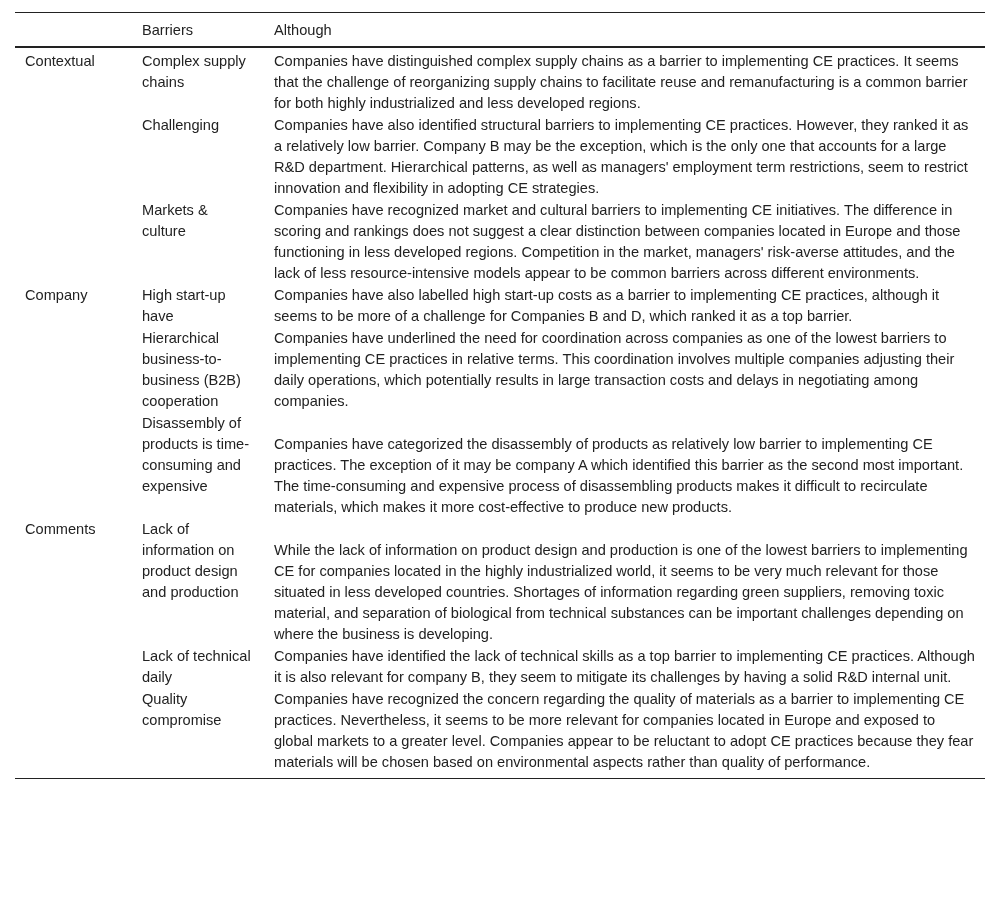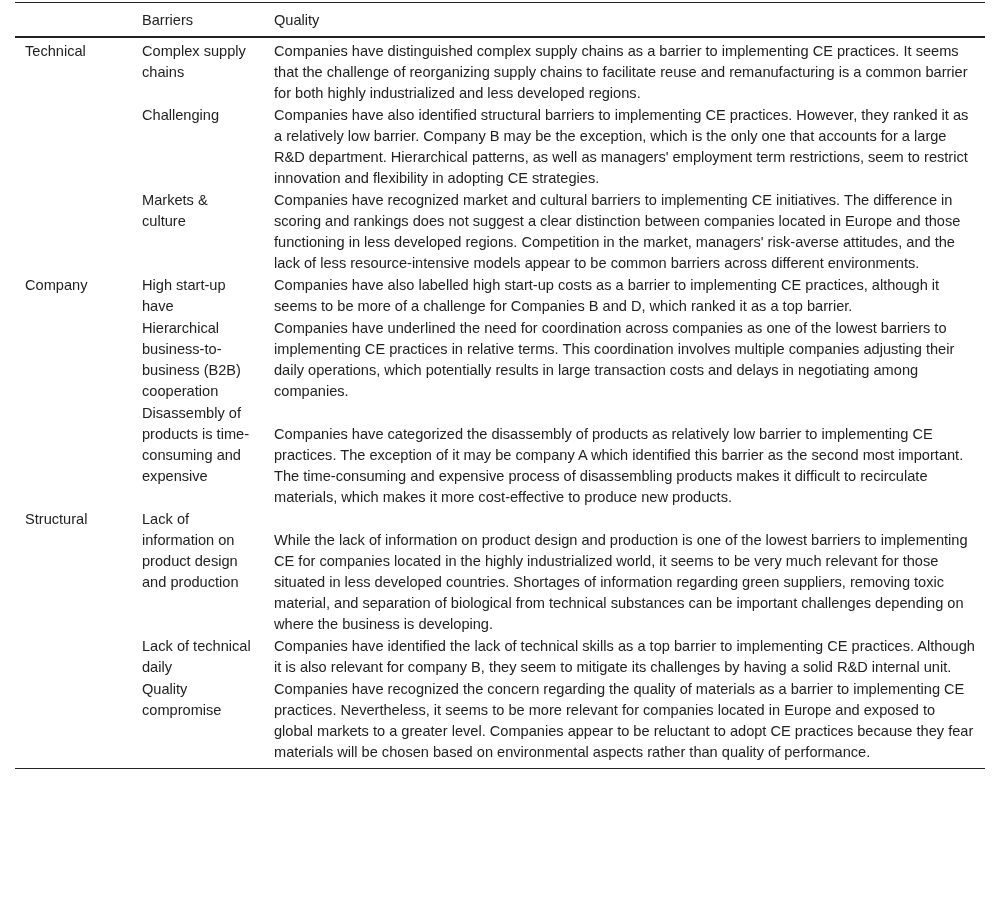--- a/index.html
+++ b/index.html
@@ -11,21 +11,21 @@
       width: 1000px;
       height: 907px;
       position: relative;
       font-family: "Liberation Sans", sans-serif;
       font-size: 14.6px;
       color: #222222;
     }
     table.barriers {
       position: absolute;
       left: 15px;
-      top: 2px;
+      top: 12px;
       width: 970px;
       border-collapse: collapse;
       table-layout: fixed;
     }
     table.barriers thead tr {
       border-top: 1px solid #222;
       border-bottom: 2px solid #222;
     }
     table.barriers tbody tr.last-row {
       border-bottom: 1px solid #222;
@@ -58,27 +58,27 @@
 <table class="barriers">
   <colgroup>
     <col class="c-cat">
     <col class="c-bar">
     <col class="c-com">
   </colgroup>
   <thead>
     <tr>
       <th></th>
       <th>Barriers</th>
-      <th>Quality</th>
+      <th>Although</th>
     </tr>
   </thead>
   <tbody>
 
     <tr>
-      <td rowspan="3">Technical</td>
+      <td rowspan="3">Contextual</td>
       <td>Complex supply chains</td>
       <td class="comment">Companies have distinguished complex supply chains as a barrier to implementing CE practices. It seems that the challenge of reorganizing supply chains to facilitate reuse and remanufacturing is a common barrier for both highly industrialized and less developed regions.</td>
     </tr>
     <tr>
       <td>Challenging</td>
       <td class="comment">Companies have also identified structural barriers to implementing CE practices. However, they ranked it as a relatively low barrier. Company B may be the exception, which is the only one that accounts for a large R&amp;D department. Hierarchical patterns, as well as managers' employment term restrictions, seem to restrict innovation and flexibility in adopting CE strategies.</td>
     </tr>
     <tr>
       <td>Markets &amp; culture</td>
       <td class="comment">Companies have recognized market and cultural barriers to implementing CE initiatives. The difference in scoring and rankings does not suggest a clear distinction between companies located in Europe and those functioning in less developed regions. Competition in the market, managers' risk-averse attitudes, and the lack of less resource-intensive models appear to be common barriers across different environments.</td>
@@ -92,21 +92,21 @@
     <tr>
       <td>Hierarchical business-to-business (B2B) cooperation</td>
       <td class="comment">Companies have underlined the need for coordination across companies as one of the lowest barriers to implementing CE practices in relative terms. This coordination involves multiple companies adjusting their daily operations, which potentially results in large transaction costs and delays in negotiating among companies.</td>
     </tr>
     <tr>
       <td>Disassembly of products is time-consuming and expensive</td>
       <td class="comment gap-top">Companies have categorized the disassembly of products as relatively low barrier to implementing CE practices. The exception of it may be company A which identified this barrier as the second most important. The time-consuming and expensive process of disassembling products makes it difficult to recirculate materials, which makes it more cost-effective to produce new products.</td>
     </tr>
 
     <tr>
-      <td rowspan="3">Structural</td>
+      <td rowspan="3">Comments</td>
       <td>Lack of information on product design and production</td>
       <td class="comment gap-top">While the lack of information on product design and production is one of the lowest barriers to implementing CE for companies located in the highly industrialized world, it seems to be very much relevant for those situated in less developed countries. Shortages of information regarding green suppliers, removing toxic material, and separation of biological from technical substances can be important challenges depending on where the business is developing.</td>
     </tr>
     <tr>
       <td>Lack of technical daily</td>
       <td class="comment">Companies have identified the lack of technical skills as a top barrier to implementing CE practices. Although it is also relevant for company B, they seem to mitigate its challenges by having a solid R&amp;D internal unit.</td>
     </tr>
     <tr class="last-row">
       <td>Quality compromise</td>
       <td class="comment">Companies have recognized the concern regarding the quality of materials as a barrier to implementing CE practices. Nevertheless, it seems to be more relevant for companies located in Europe and exposed to global markets to a greater level. Companies appear to be reluctant to adopt CE practices because they fear materials will be chosen based on environmental aspects rather than quality of performance.</td>

